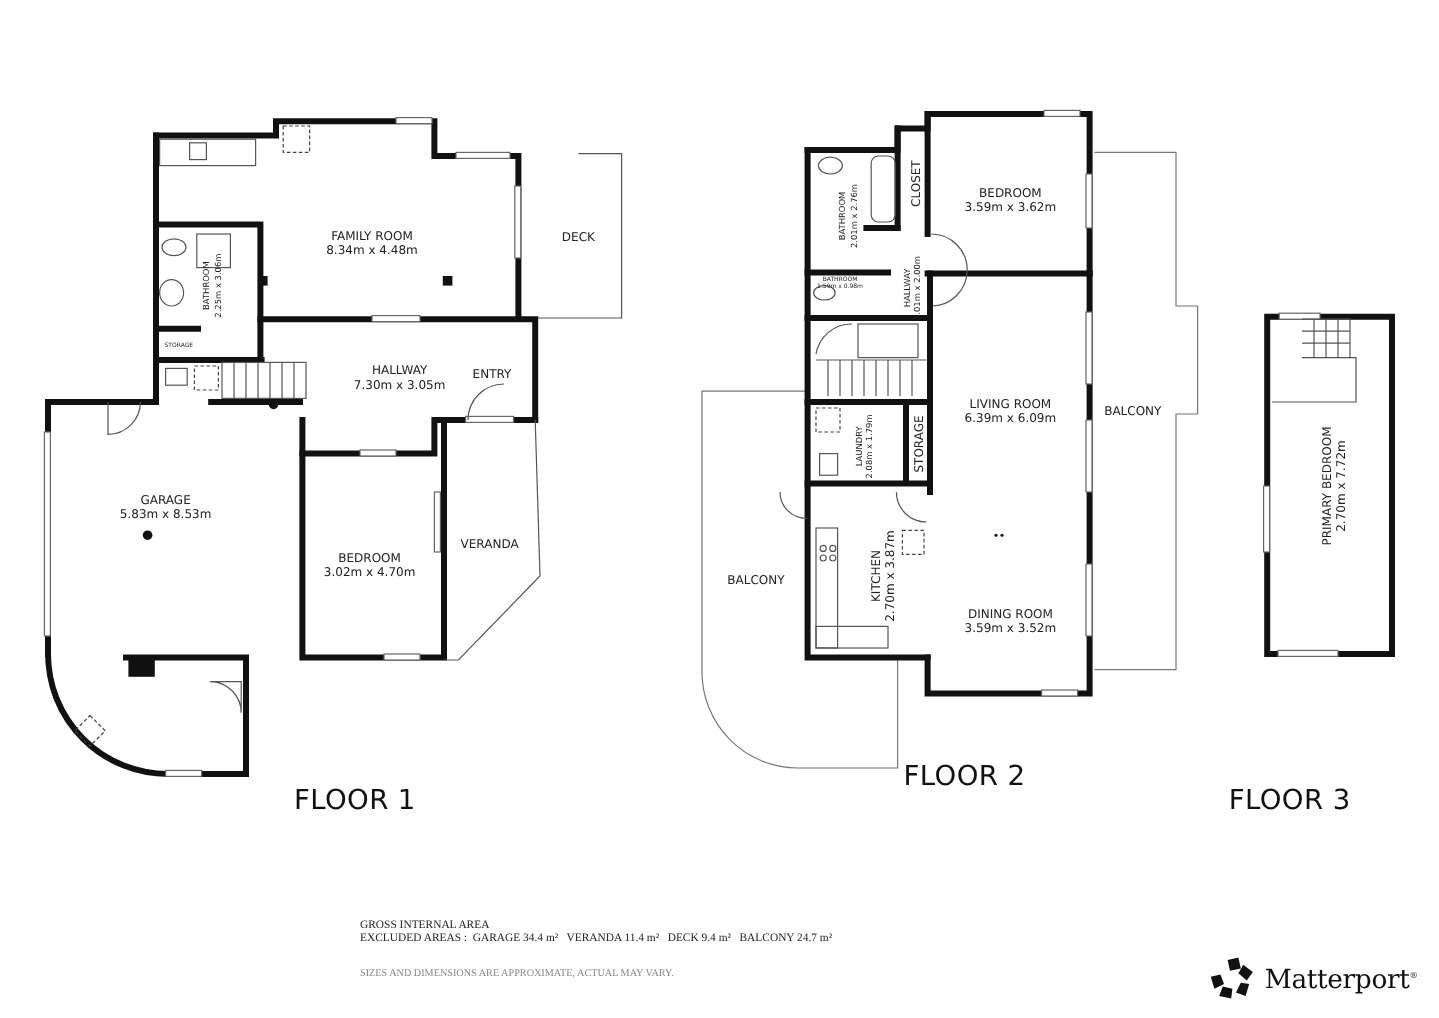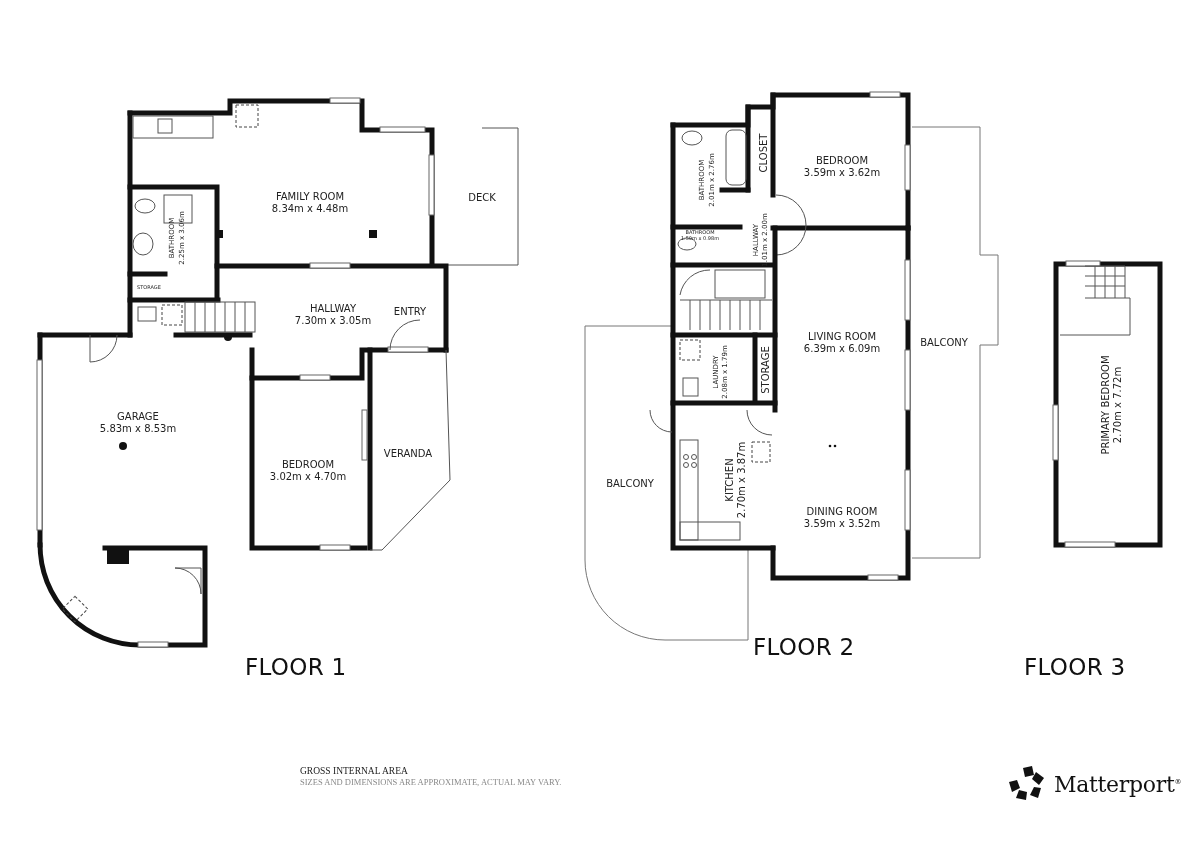--- a/index.html
+++ b/index.html
@@ -9,22 +9,22 @@
   .wl { stroke:#111; stroke-width:5; fill:none; stroke-linecap:square; }
   .thin { stroke:#555; stroke-width:1; fill:none; }
   .dbl { stroke:#777; stroke-width:1; fill:none; }
   .win { fill:#fff; stroke:#666; stroke-width:1; }
   .dash { stroke:#444; stroke-width:1; stroke-dasharray:3 2; fill:none; }
   .lbl { font-family:"DejaVu Sans", sans-serif; font-size:10px; fill:#222; text-anchor:middle; }
   .lbl-s { font-family:"DejaVu Sans", sans-serif; font-size:7px; fill:#222; text-anchor:middle; }
   .lbl-xs { font-family:"DejaVu Sans", sans-serif; font-size:5px; fill:#222; text-anchor:middle; }
   .floor-title { position:absolute; font-family:"DejaVu Sans", sans-serif; font-size:23px; color:#111; letter-spacing:0.3px; }
   .summary { position:absolute; left:300px; width:600px; top:766px; text-align:left; font-family:Liberation Serif, serif; font-size:9.5px; line-height:11px; color:#222; }
-  .summary .note { color:#888; font-size:8.5px; margin-top:0; }
-  .brand { position:absolute; left:1008px; top:766px; display:flex; align-items:center; gap:8px; }
+  .summary .note { color:#888; font-size:8.5px; margin-top:17px; }
+  .brand { position:absolute; left:1008px; top:798px; display:flex; align-items:center; gap:8px; }
   .brand .name { font-family:"DejaVu Serif", serif; font-size:22px; color:#111; letter-spacing:-0.3px; }
   .brand .reg { font-size:7px; vertical-align:super; }
 </style>
 </head>
 <body>
 
 <svg class="plan" viewBox="0 0 1199 848" xmlns="http://www.w3.org/2000/svg">
 
   <g>
 
@@ -224,20 +224,21 @@
     </g>
   </g>
 </svg>
 
 <div class="floor-title" style="left:245px; top:654px;">FLOOR 1</div>
 <div class="floor-title" style="left:753px; top:634px;">FLOOR 2</div>
 <div class="floor-title" style="left:1024px; top:654px;">FLOOR 3</div>
 
 <div class="summary">
   <div>GROSS INTERNAL AREA</div>
+  <div style="white-space:pre">EXCLUDED AREAS :  GARAGE 34.4 m²   VERANDA 11.4 m²   DECK 9.4 m²   BALCONY 24.7 m²</div>
   <div class="note">SIZES AND DIMENSIONS ARE APPROXIMATE, ACTUAL MAY VARY.</div>
 </div>
 
 <div class="brand">
   <svg width="38" height="36" viewBox="0 0 38 36">
     <polygon points="15,2 24,0 26,9 17,11" fill="#111"></polygon>
     <polygon points="28,6 36,12 31,19 24,13" fill="#111"></polygon>
     <polygon points="33,22 30,32 22,29 26,21" fill="#111"></polygon>
     <polygon points="18,34 8,32 11,24 19,26" fill="#111"></polygon>
     <polygon points="4,26 1,16 9,14 12,22" fill="#111"></polygon>

